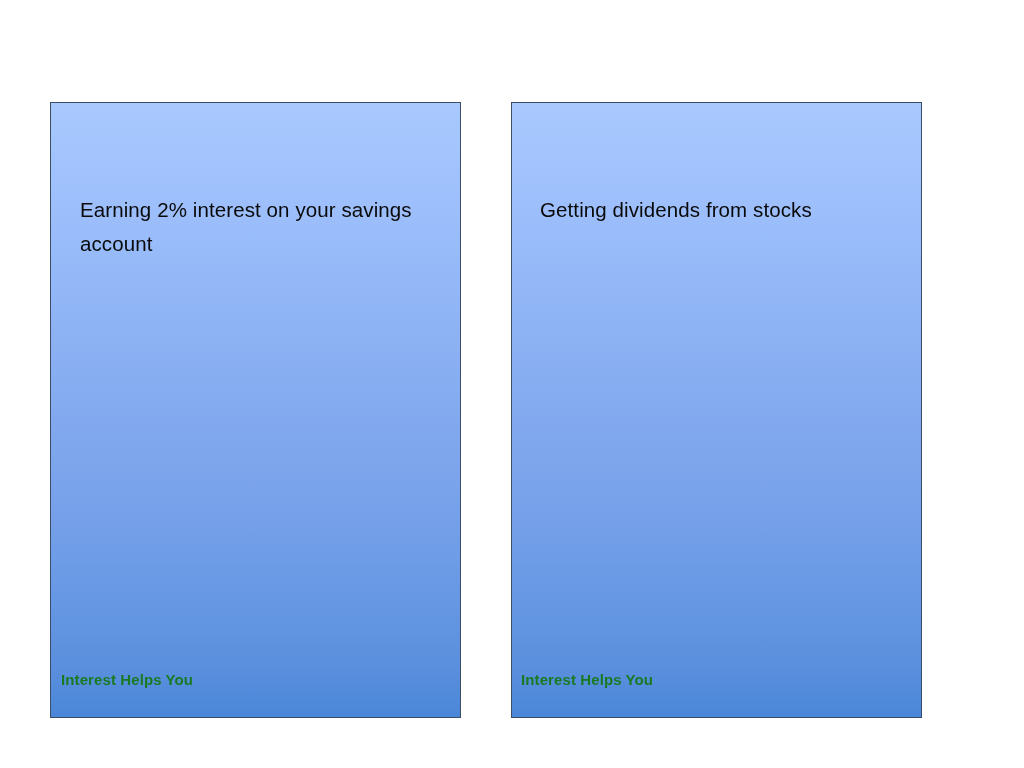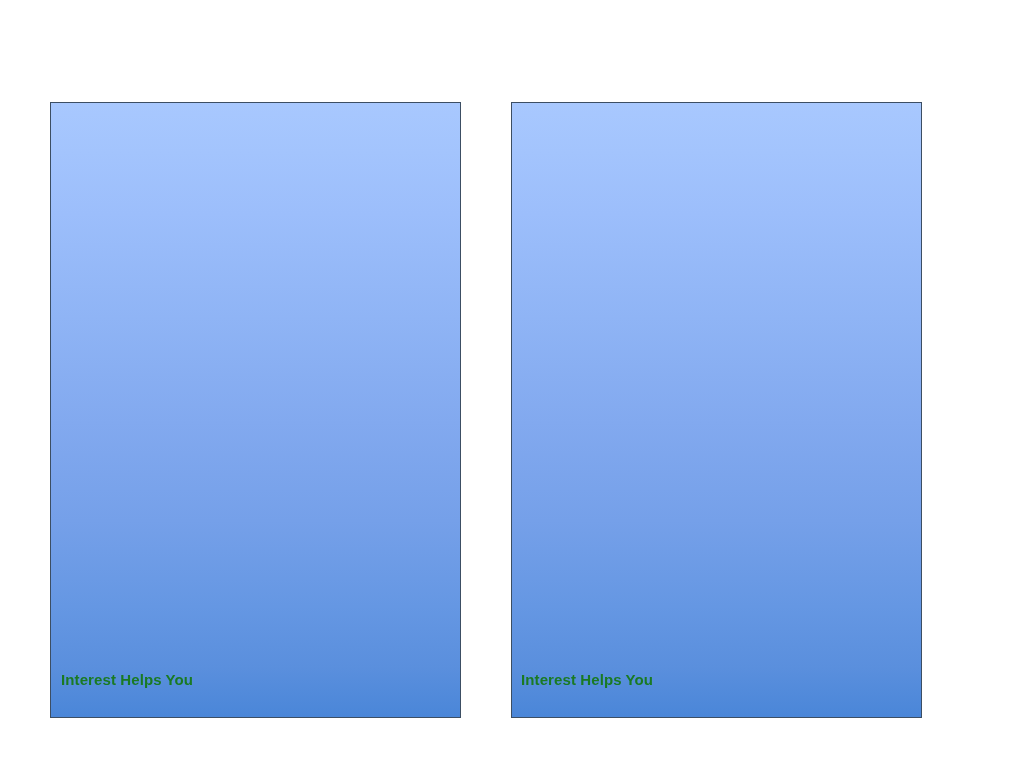--- a/index.html
+++ b/index.html
@@ -79,20 +79,22 @@
 
   .card-left .card-footer  { left: 10px; }
   .card-right .card-footer { left: 9px; }
 </style>
 </head>
 <body>
 
 <div class="slide">
 
   <div class="card card-left">
+    <div class="card-body">Earning 2% interest on your savings account</div>
     <div class="card-footer">Interest Helps You</div>
   </div>
 
   <div class="card card-right">
+    <div class="card-body">Getting dividends from stocks</div>
     <div class="card-footer">Interest Helps You</div>
   </div>
 
 </div>
 
 </body></html>

